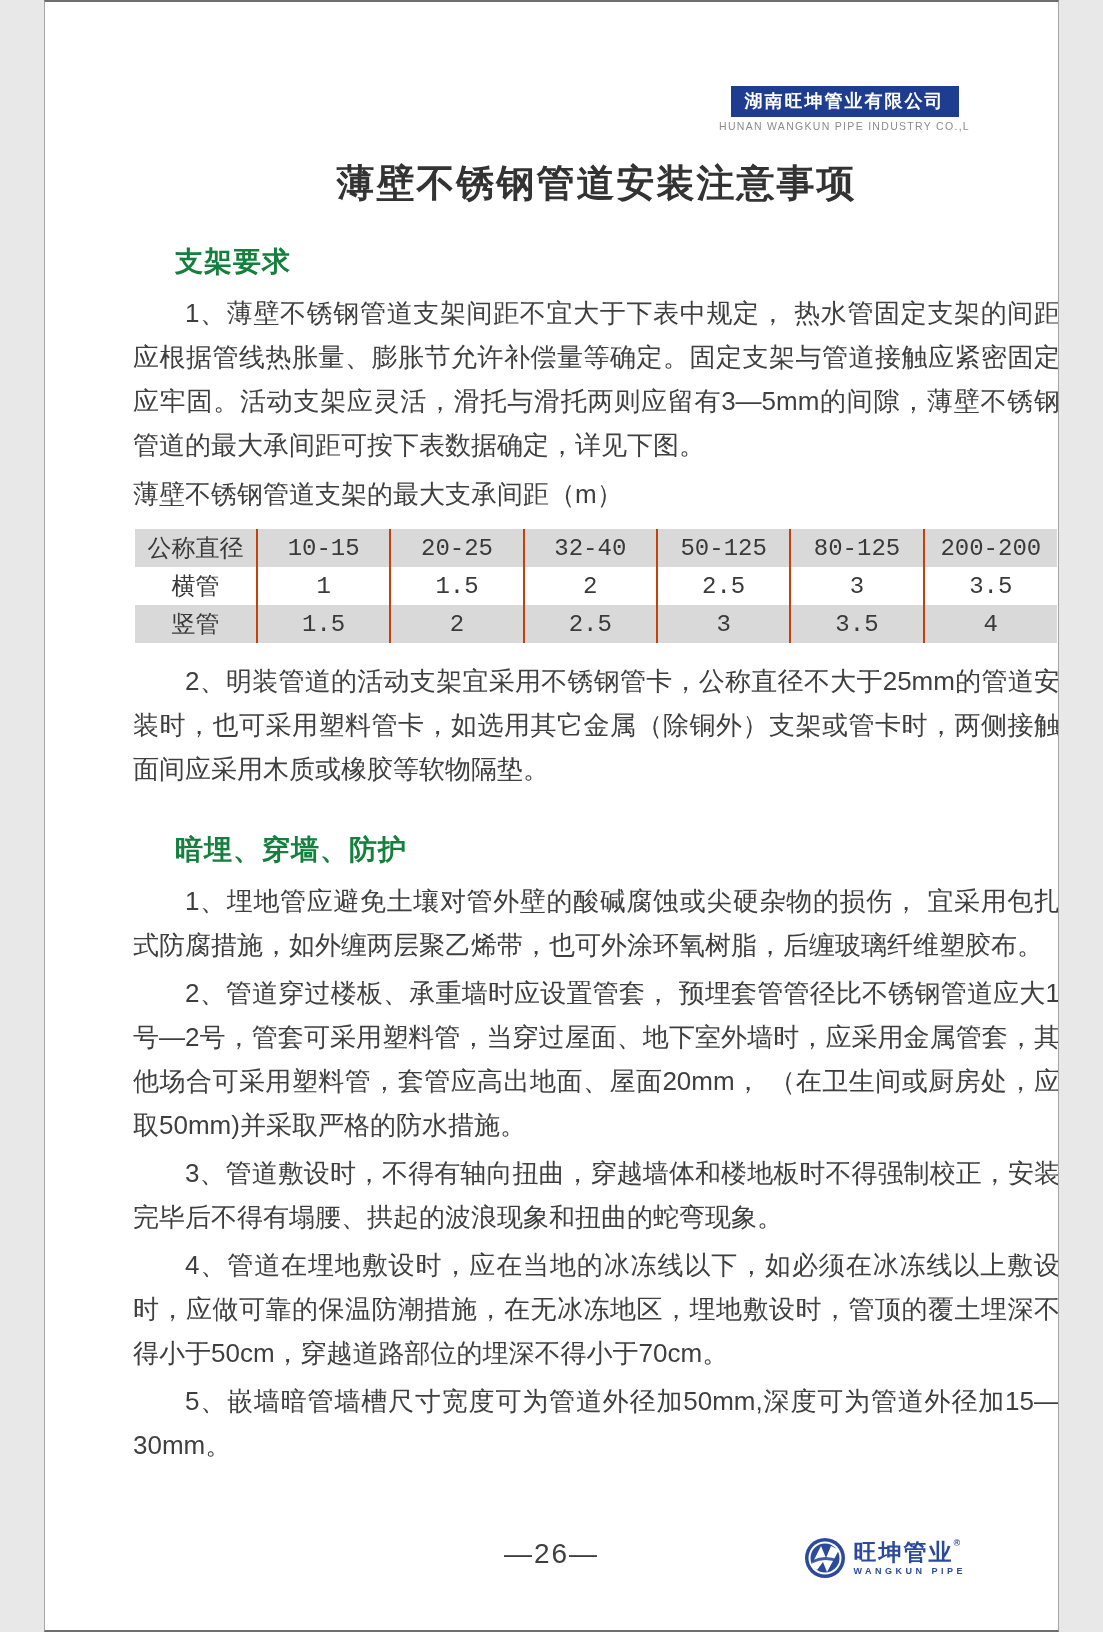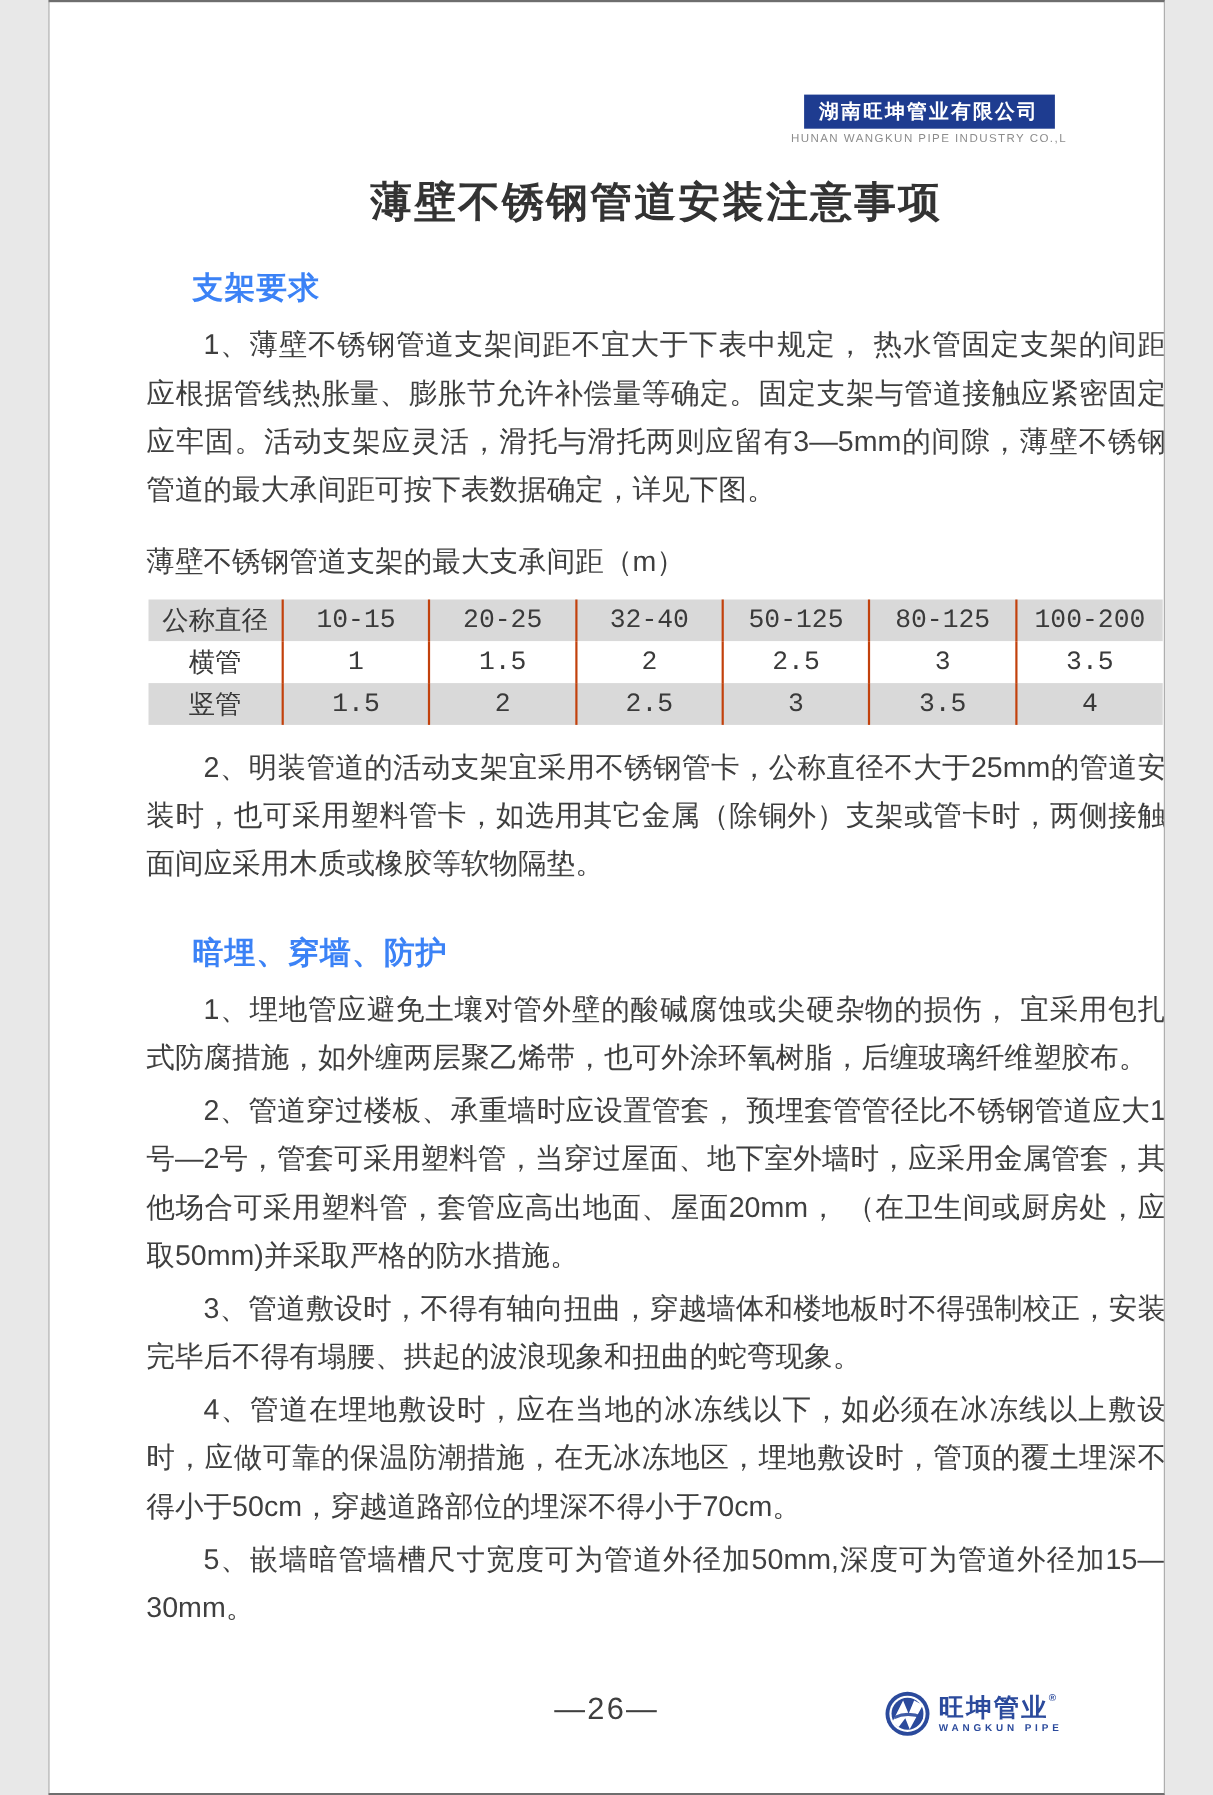--- a/index.html
+++ b/index.html
@@ -46,37 +46,37 @@
 
   .doc-title {
     margin-top:156px;
     text-align:center;
     font-size:38px; font-weight:bold; color:#333333;
     letter-spacing:2px;
   }
 
   h2.section-heading {
     margin:34px 0 10px 42px;
-    font-size:28px; font-weight:bold; color:#3b82f6;
+    font-size:28px; font-weight:bold; color:#15803d;
     letter-spacing:1px;
   }
   h2.section-heading.second { margin-top:40px; }
 
   p.body-par {
     font-size:26px; line-height:44px;
     text-align:justify;
     text-indent:2em;
     color:#3f3f3f;
     margin:4px 0 4px 0;
   }
 
   p.table-caption {
     font-size:26px; line-height:42px;
     color:#3f3f3f;
-    margin:22px 0 14px 0;
+    margin:6px 0 14px 0;
   }
 
   table.spacing-table {
     width:922px;
     border-collapse:collapse;
     table-layout:fixed;
     margin:6px 0 16px 2px;
     font-family:Liberation Mono, monospace;
   }
   table.spacing-table td {
@@ -143,21 +143,21 @@
           <col>
       </colgroup>
       <tbody>
         <tr class="t-head">
           <td>公称直径</td>
           <td>10-15</td>
           <td>20-25</td>
           <td>32-40</td>
           <td>50-125</td>
           <td>80-125</td>
-          <td>100-200</td>
+          <td>200-200</td>
         </tr>
         <tr class="t-row-odd">
           <td>横管</td>
           <td>1</td>
           <td>1.5</td>
           <td>2</td>
           <td>2.5</td>
           <td>3</td>
           <td>3.5</td>
         </tr>

